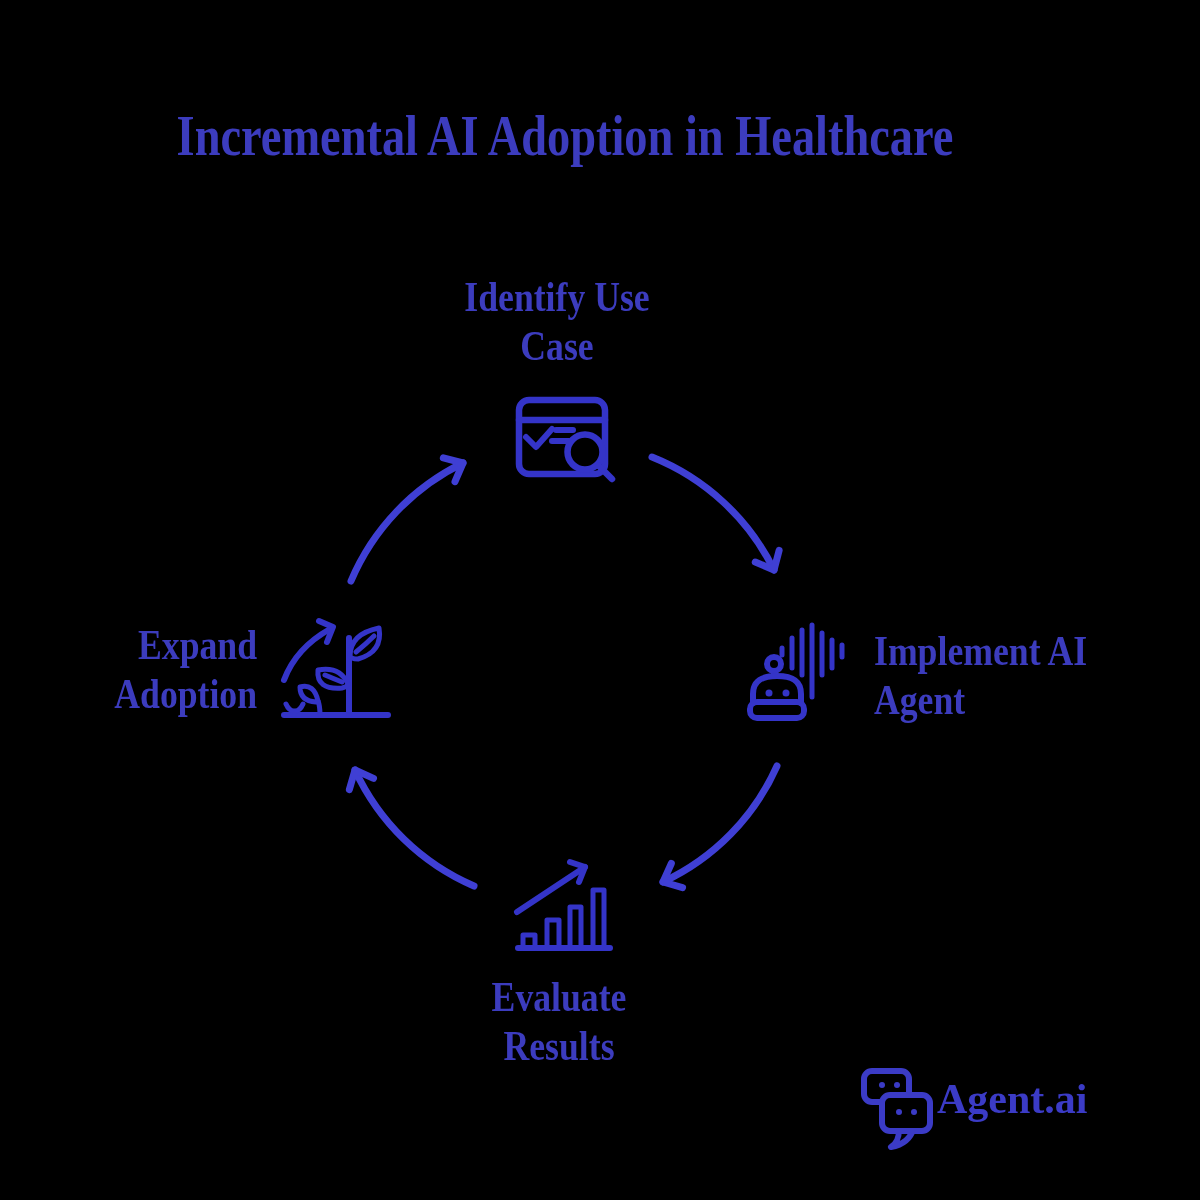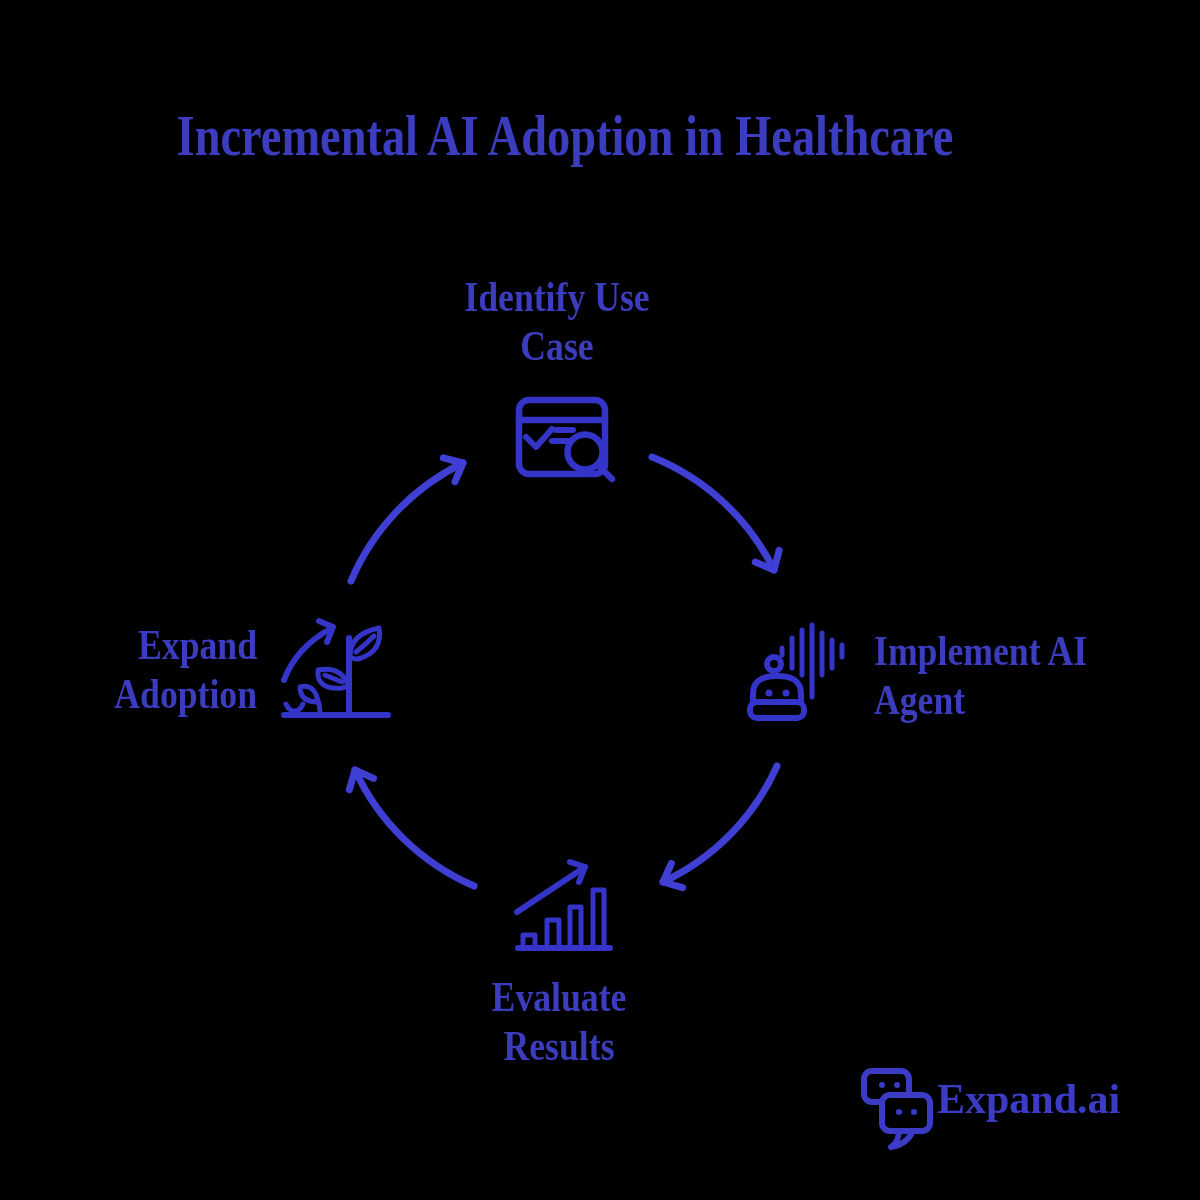--- a/index.html
+++ b/index.html
@@ -148,15 +148,15 @@
 
   <svg class="icon-svg" style="left:861px;top:1068px;" width="72" height="76" viewBox="0 0 72 76" aria-hidden="true">
     <rect class="lg" x="3" y="3" width="45" height="31" rx="8"></rect>
     <circle class="lg-dot" cx="21" cy="17" r="3"></circle>
     <circle class="lg-dot" cx="36" cy="17" r="3"></circle>
     <path class="lg-fill" d="M38,61 C38,70 36,75 30,79 C42,77 50,70 52,61"></path>
     <rect class="lg-fill" x="21" y="27" width="48" height="36" rx="8"></rect>
     <circle class="lg-dot" cx="38" cy="44" r="3"></circle>
     <circle class="lg-dot" cx="53" cy="44" r="3"></circle>
   </svg>
-  <div class="brand-wordmark">Expand.ai</div>
+  <div class="brand-wordmark">Agent.ai</div>
 
 </div>
 
 </body></html>

